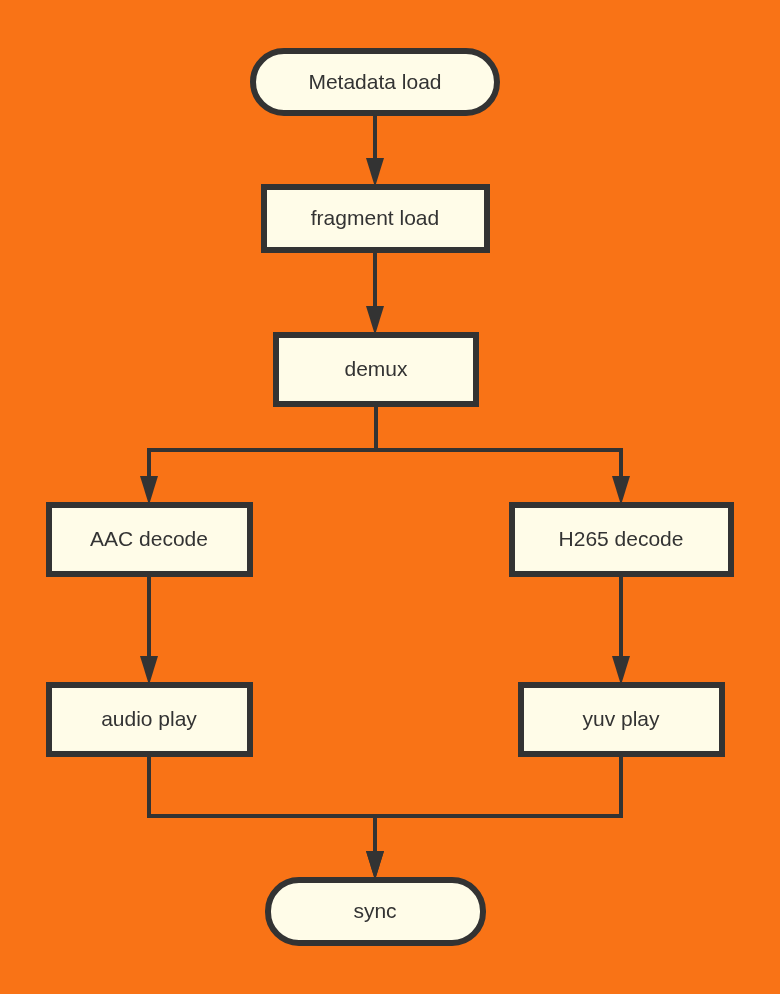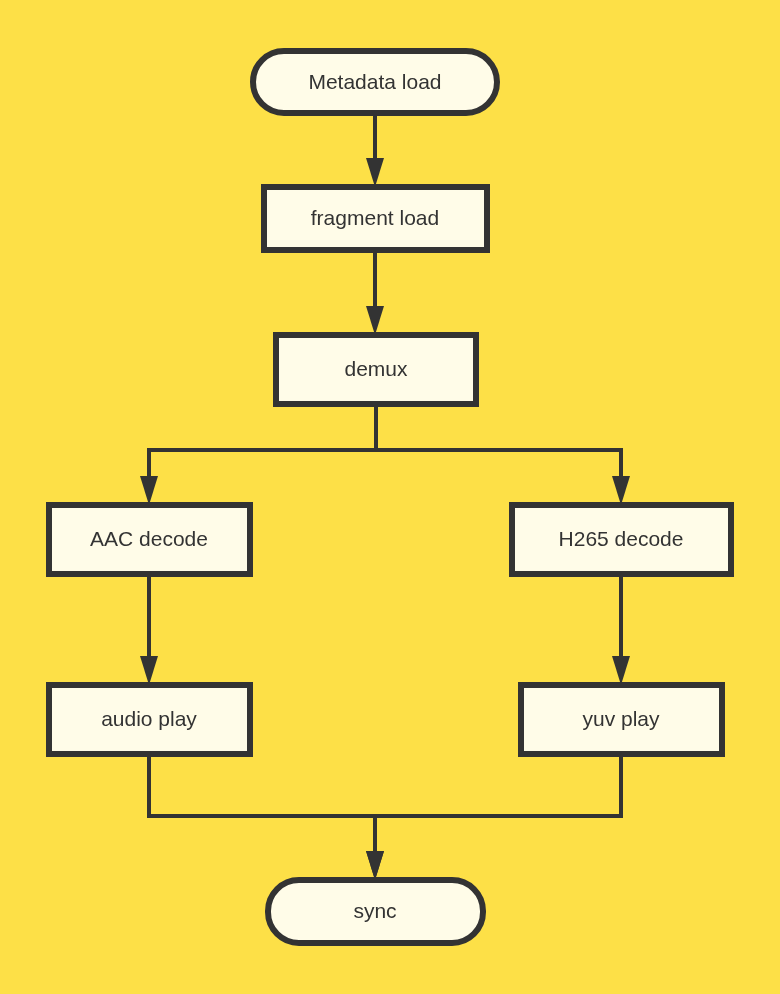--- a/index.html
+++ b/index.html
@@ -5,21 +5,21 @@
 <style>
   html, body {
     margin: 0;
     padding: 0;
     background: #000000;
   }
   #diagram-root {
     position: relative;
     width: 780px;
     height: 994px;
-    background: #fde047;
+    background: #f97316;
     overflow: hidden;
     font-family: "Liberation Sans", "DejaVu Sans", sans-serif;
   }
   #flow-svg {
     position: absolute;
     inset: 0;
     width: 780px;
     height: 994px;
     display: block;
   }

